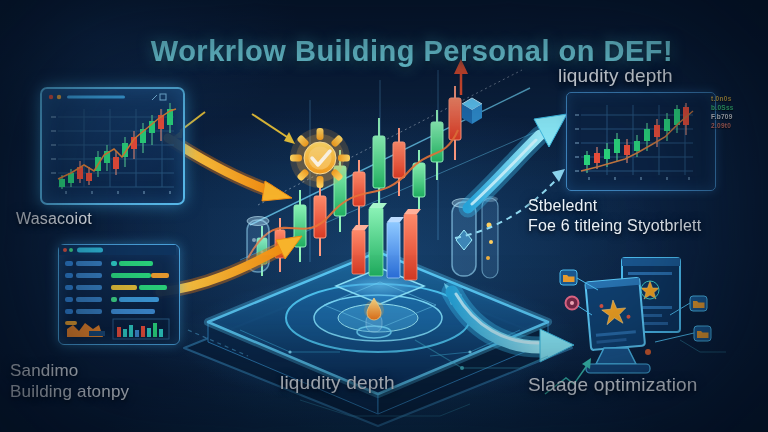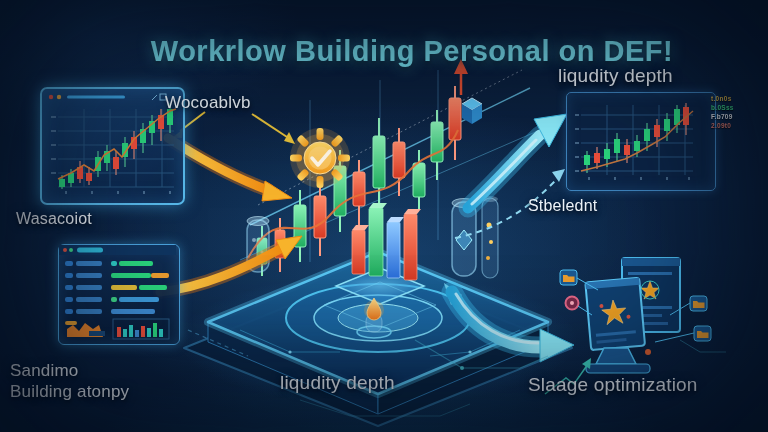--- a/index.html
+++ b/index.html
@@ -484,28 +484,28 @@
         <rect x="82" y="81" width="4" height="11" fill="#f2503c"></rect>
         <rect x="88" y="83" width="4" height="9" fill="#2fd0c8"></rect>
         <rect x="94" y="78" width="4" height="14" fill="#2bd97f"></rect>
         <rect x="100" y="84" width="4" height="8" fill="#2fd0c8"></rect>
       </g>
     </svg>
   </div>
 
   <h1 id="title">Workrlow Building Personal on DEF!</h1>
 
-  <div class="lbl" style="left:165px;top:92px;width:160px;font-size:17px;">Wocoablvb</div>
 
   <div class="lbl" style="left:16px;top:209px;width:180px;font-size:16px;">Wasacoiot</div>
 
   <div class="lbl" style="left:558px;top:64px;width:180px;font-size:19px;">liqudity depth</div>
 
   <div class="lbl" style="left:528px;top:196px;width:234px;font-size:16px;">
     <div>Stbelednt</div>
+    <div>Foe 6 titleing Styotbrlett</div>
   </div>
 
   <div class="lbl" style="left:10px;top:346px;width:190px;font-size:17px;margin-top:14px;">
     <div>Sandimo</div>
     <div>Building atonpy</div>
   </div>
 
   <div class="lbl" style="left:280px;top:371px;width:200px;font-size:19px;">liqudity depth</div>
 
   <div class="lbl" style="left:528px;top:373px;width:234px;font-size:19px;">Slaage optimization</div>

